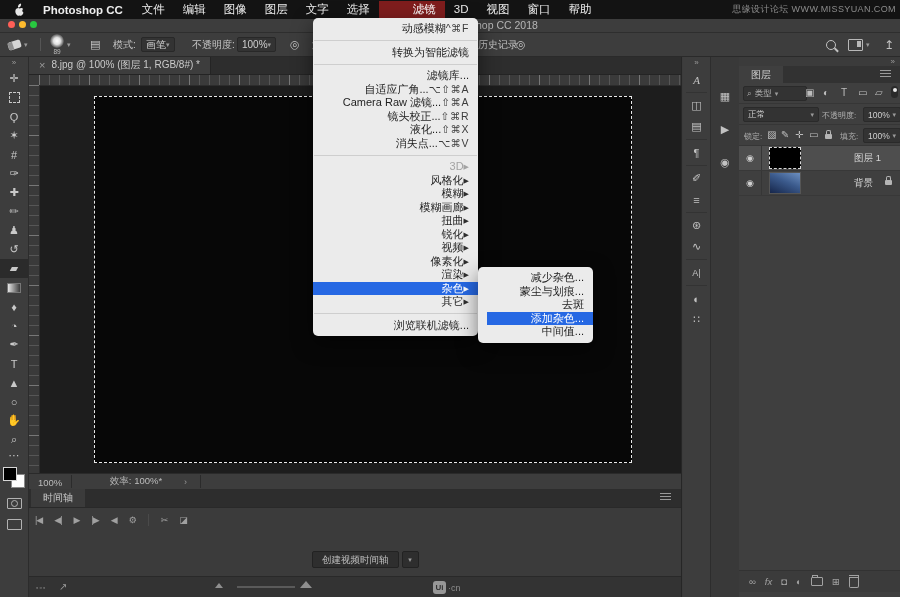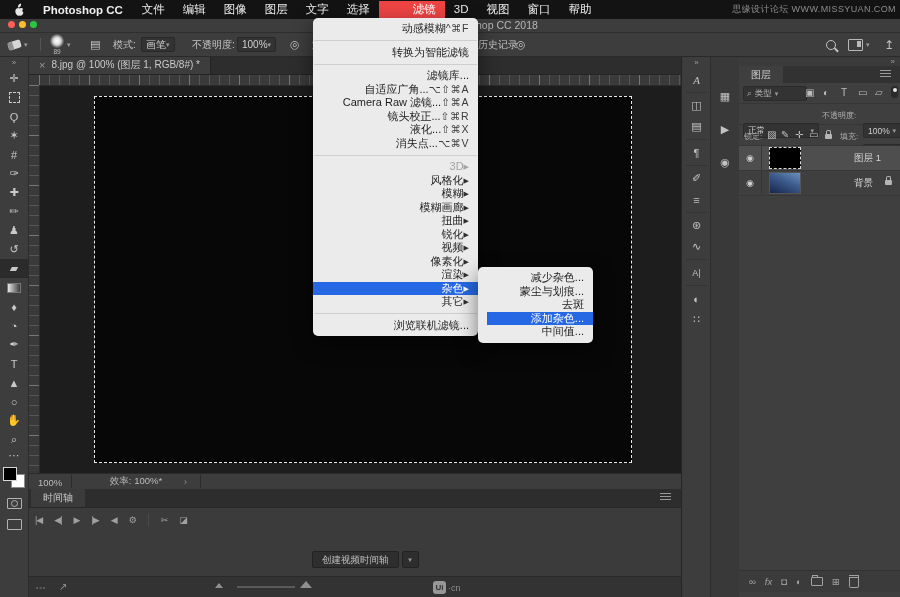--- a/index.html
+++ b/index.html
@@ -4,21 +4,21 @@
 <style>
   html,body{margin:0;padding:0;background:#1d1d1d;}
   .screen{position:relative;width:900px;height:597px;overflow:hidden;background:#3f3f3f;
     font-family:"Liberation Sans","DejaVu Sans",sans-serif;color:#c8c8c8;-webkit-font-smoothing:antialiased;}
 
   
   .menubar{position:absolute;left:0;top:0;width:900px;height:19px;background:#131313;display:flex;align-items:center;font-size:11.5px;color:#ededed;z-index:40;}
   .mb-apple{padding:0 9px 0 13px;display:flex;align-items:center;}
   .mb-app{font-weight:bold;padding:0 10px;}
   .mb-item{padding:0 9px;height:17px;line-height:17px;}
-  .mb-item.active{background:#ef4444;color:#fff;padding-left:34px;}
+  .mb-item.active{background:#7f1d1d;color:#fff;padding-left:34px;}
   .mb-watermark{position:absolute;right:4px;top:3px;font-size:9px;color:#8b8b8b;letter-spacing:.4px;z-index:41;}
 
   
   .titlebar{position:absolute;left:0;top:17px;width:900px;height:15px;background:#3d3d3d;border-bottom:1px solid #2e2e2e;}
   .tl-dot{position:absolute;top:4px;width:7px;height:7px;border-radius:50%;}
   .window-title{position:absolute;left:410px;top:2px;font-size:10.5px;color:#b6b6b6;white-space:nowrap;}
 
   
   .optionsbar{position:absolute;left:0;top:33px;width:900px;height:23px;background:#3d3d3d;border-bottom:1px solid #2a2a2a;font-size:10px;color:#c4c4c4;}
   .ob{position:absolute;top:0;height:23px;display:flex;align-items:center;gap:3px;}
@@ -92,21 +92,21 @@
   .lp{position:absolute;left:57px;top:0;width:162px;height:541px;background:#3f3f3f;}
   .lp-head{height:10px;position:relative;background:#3b3b3b;}
   .lp-collapse{position:absolute;right:6px;top:1px;font-size:8px;color:#9a9a9a;}
   .lp-tabs{position:relative;height:17px;background:#323232;}
   .lp-tab{position:absolute;left:0;top:0;height:17px;line-height:17px;background:#3f3f3f;padding:0 12px;font-size:10px;color:#d2d2d2;}
   .lp-row{position:relative;height:20px;border-bottom:1px solid #363636;font-size:8.5px;color:#b5b5b5;}
   .lp-search{position:absolute;left:4px;top:3px;width:56px;height:13px;background:#333;border:1px solid #2a2a2a;border-radius:2px;display:flex;align-items:center;gap:3px;padding:0 3px;font-size:8.5px;}
   .lp-ic{position:absolute;top:4px;font-size:10px;color:#bdbdbd;}
   .pin{position:absolute;right:3px;top:3px;width:7px;height:12px;background:#2a2a2a;border-radius:4px;}
   .pin:before{content:"";position:absolute;left:1.5px;top:1.5px;width:4px;height:4px;border-radius:50%;background:#e8e8e8;}
-  .lsel{position:absolute;top:19px;height:13px;background:#333;border:1px solid #2a2a2a;border-radius:2px;display:flex;align-items:center;justify-content:space-between;padding:0 4px;color:#cfcfcf;}
+  .lsel{position:absolute;top:3px;height:13px;background:#333;border:1px solid #2a2a2a;border-radius:2px;display:flex;align-items:center;justify-content:space-between;padding:0 4px;color:#cfcfcf;}
   .llabel{position:absolute;top:6px;font-size:8px;color:#b0b0b0;white-space:nowrap;}
   .i-lock{display:inline-block;width:7px;height:5px;background:#b5b5b5;border-radius:1px;position:relative;}
   .i-lock:before{content:"";position:absolute;left:1px;top:-4px;width:3px;height:3px;border:1px solid #b5b5b5;border-bottom:none;border-radius:2px 2px 0 0;}
   .lrow{height:24px;display:flex;align-items:center;border-bottom:1px solid #383838;position:relative;}
   .lrow.selected{background:#4e4e4e;}
   .l-eye{width:22px;text-align:center;font-size:9px;color:#d0d0d0;border-right:1px solid #363636;align-self:stretch;line-height:24px;}
   .l-thumb{width:30px;height:20px;margin:0 7px;}
   .l-thumb.black{background:#000;border:1px dashed #d9d9d9;}
   .l-thumb.photo{background:linear-gradient(205deg,#6c8fc0 0%,#3b5a8c 45%,#16264a 100%);border:1px solid #555;}
   .l-name{font-size:9.5px;color:#d6d6d6;margin-left:46px;}

